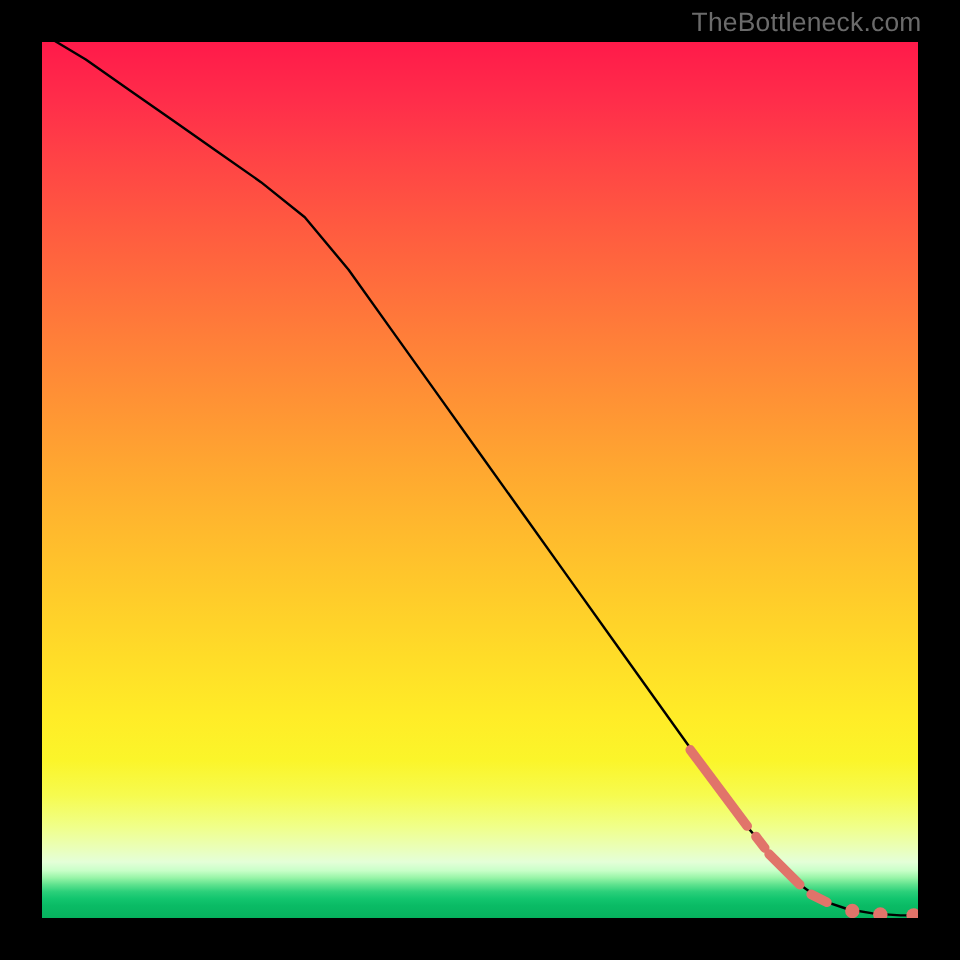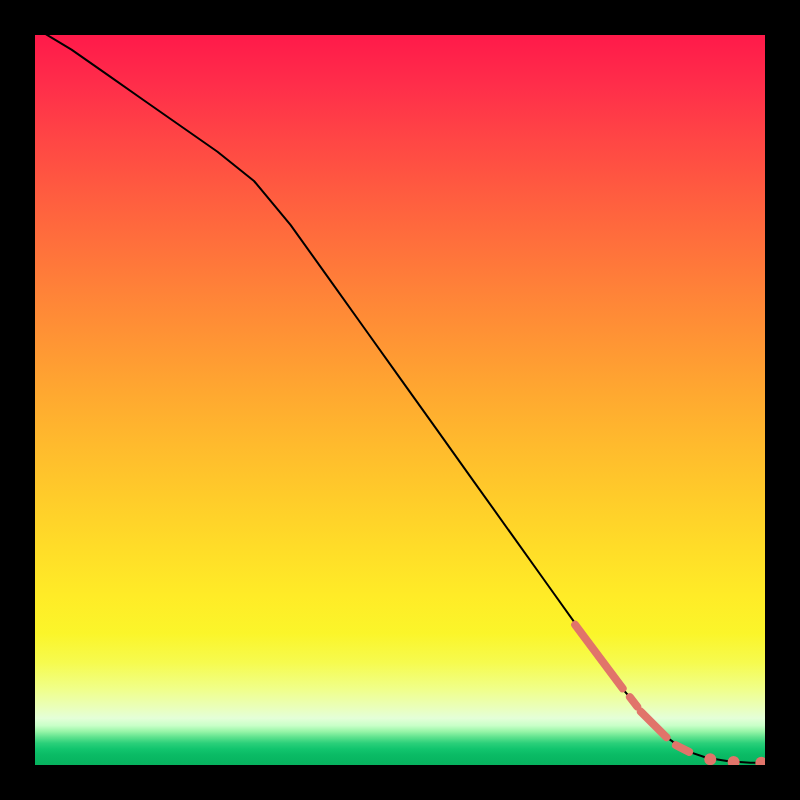--- a/index.html
+++ b/index.html
@@ -69,20 +69,21 @@
   }
   svg.overlay {
     position: absolute;
     inset: 0;
   }
 </style>
 </head>
 <body>
 
 <div class="frame">
+  <div class="attribution">TheBottleneck.com</div>
   <div class="plot">
     <div class="gradient"></div>
     <svg class="overlay" viewBox="0 0 730 730" preserveAspectRatio="none">
       <g>
           <path d="M0.00 -7.30 L36.50 14.60 L73.00 40.15 L109.50 65.70 L146.00 91.25 L182.50 116.80 L219.00 146.00 L255.50 189.80 L292.00 240.90 L328.50 292.00 L365.00 343.10 L401.50 394.20 L438.00 445.30 L474.50 496.40 L511.00 547.50 L547.50 598.60 L584.00 649.70 L605.90 675.25 L627.80 699.34 L649.70 715.40 L671.60 722.70 L693.50 726.35 L715.40 727.81 L730.00 727.81 " fill="none" stroke="#000000" stroke-width="2" stroke-linecap="round" stroke-linejoin="round"></path>
         </g>
       <g>
           <path d="M540.20 589.84 L587.65 653.35 " fill="none" stroke="#e1746a" stroke-width="8" stroke-linecap="round"></path>
           <path d="M594.95 662.11 L602.25 671.60 " fill="none" stroke="#e1746a" stroke-width="8" stroke-linecap="round"></path>
           <path d="M605.90 676.71 L631.45 702.26 " fill="none" stroke="#e1746a" stroke-width="8" stroke-linecap="round"></path>

